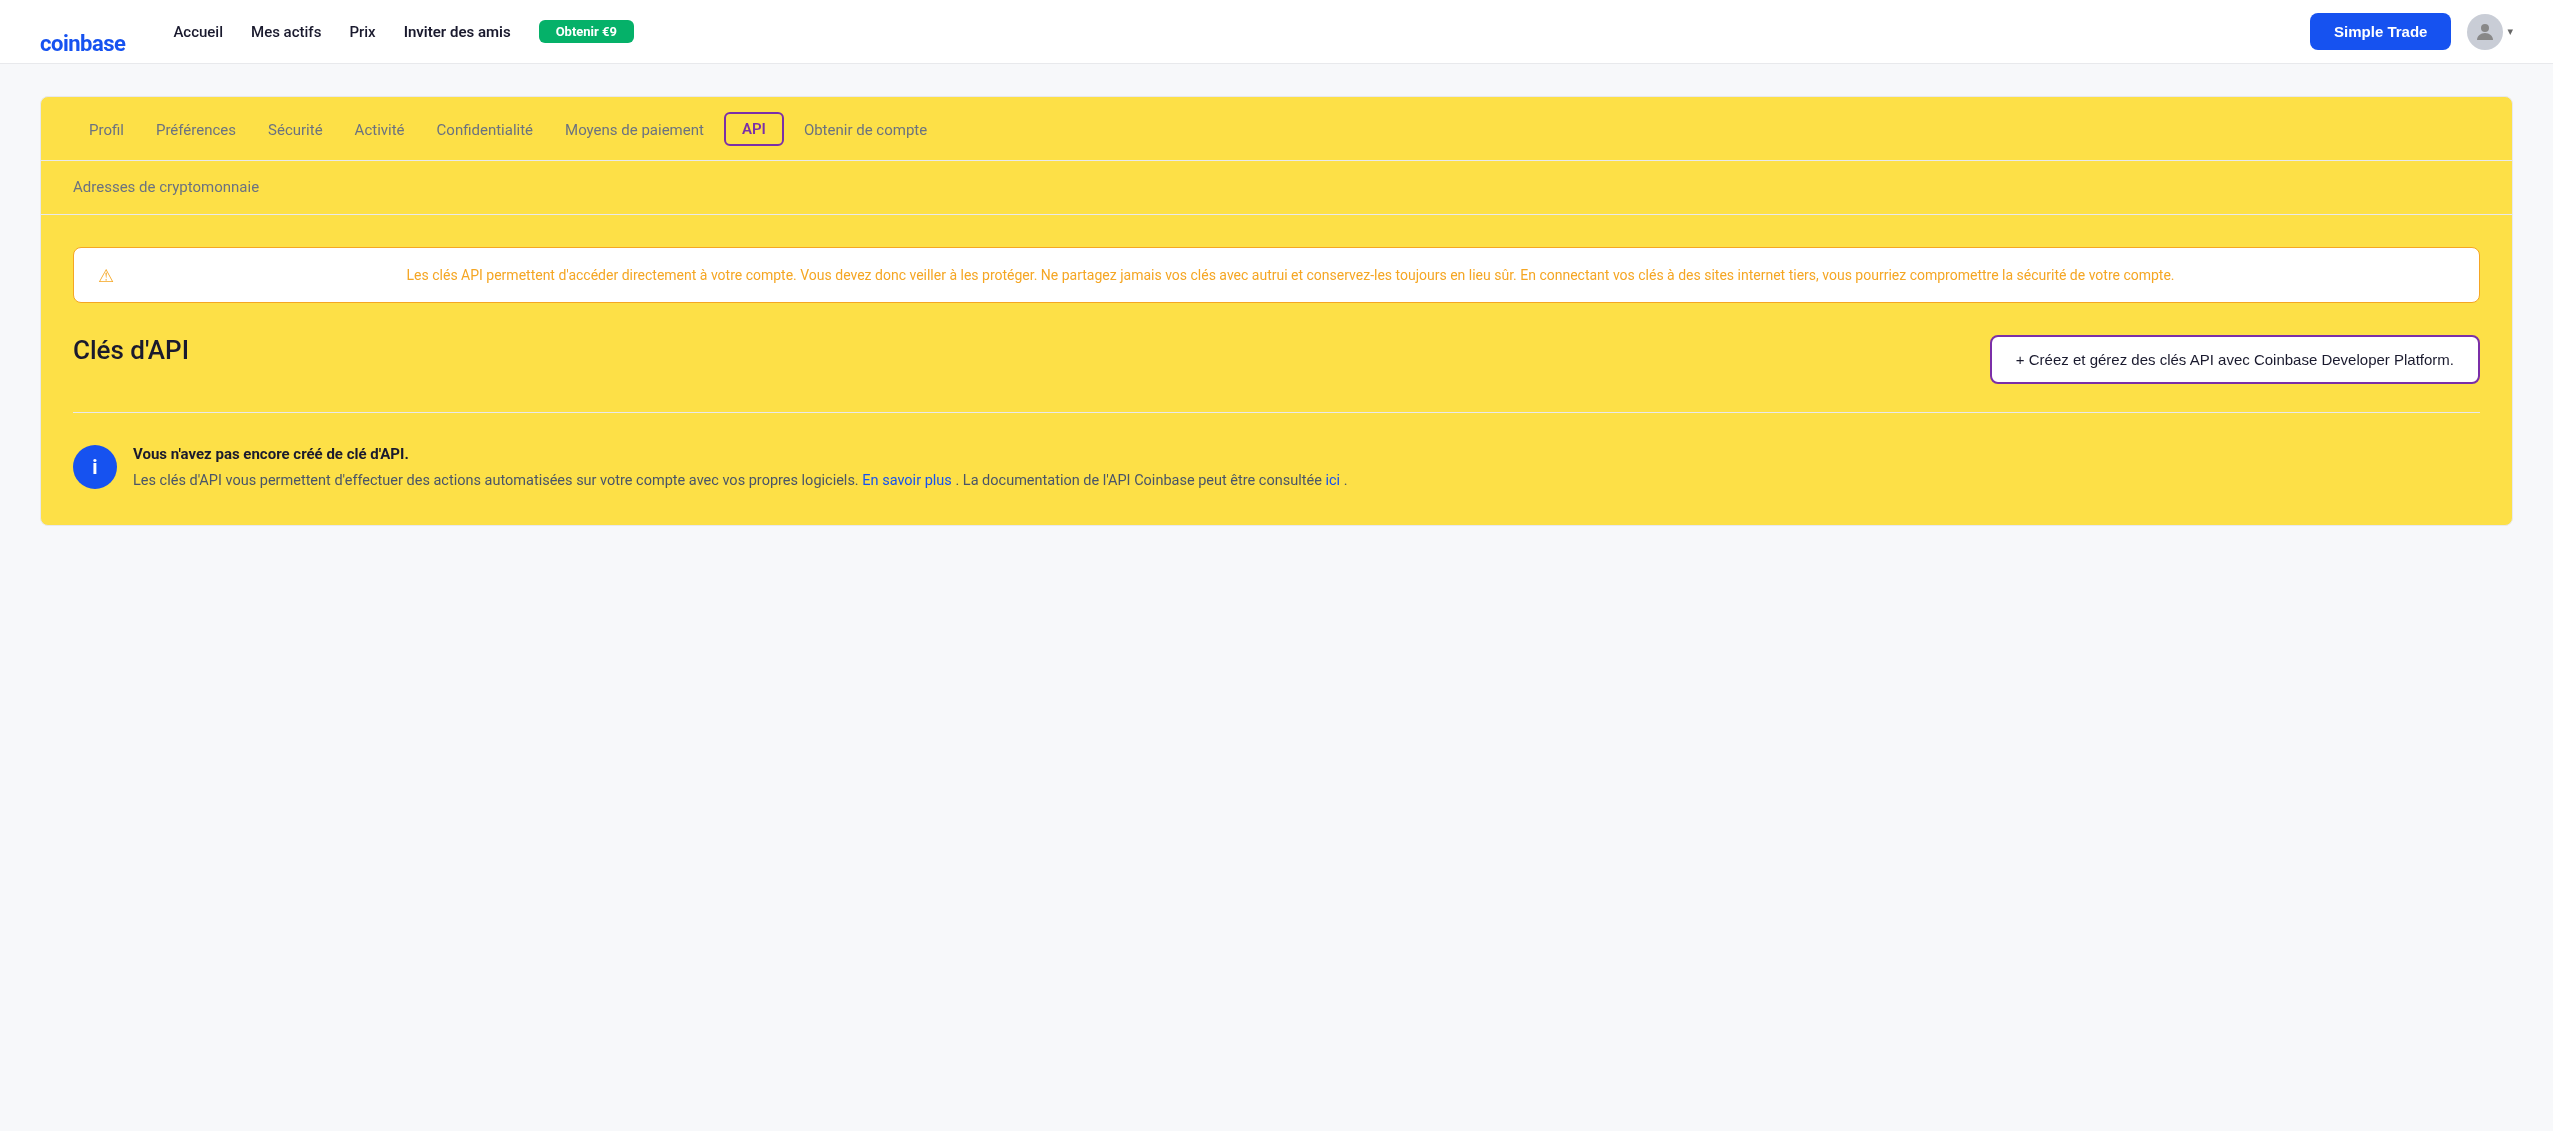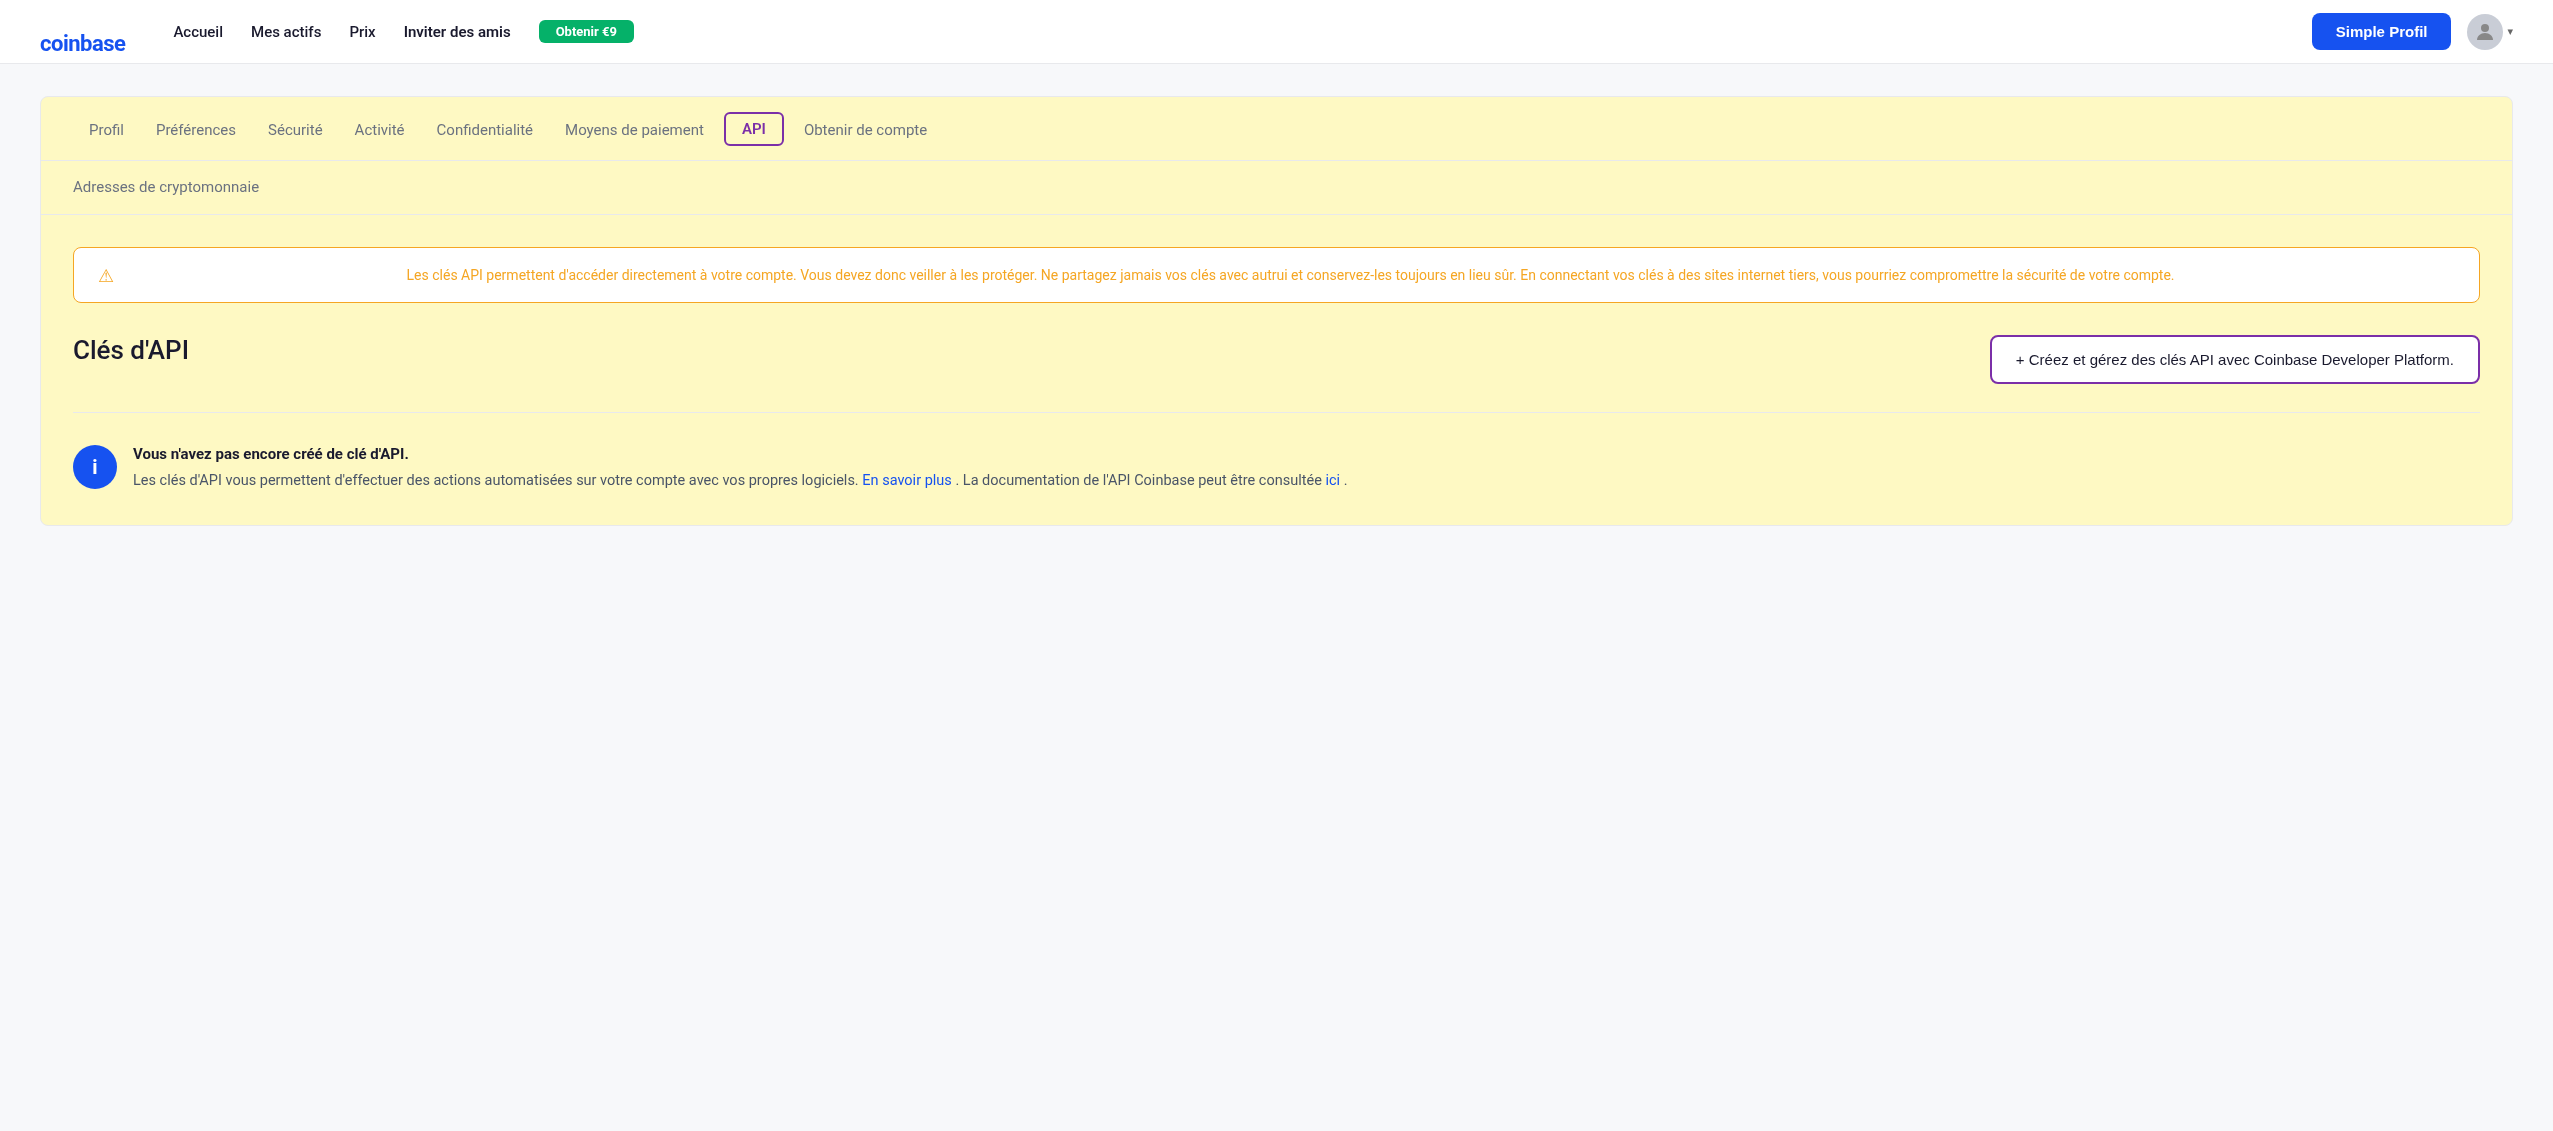--- a/index.html
+++ b/index.html
@@ -94,21 +94,21 @@
       color: #666;
     }
 
     
     .main-content {
       padding: 32px 40px;
     }
 
     
     .card {
-      background: #fef9c3;
+      background: #fde047;
       border: 1px solid #e8e9ec;
       border-radius: 8px;
       padding: 0;
       overflow: visible;
     }
 
     
     .tabs-row {
       display: flex;
       align-items: center;
@@ -251,21 +251,21 @@
 <header class="header">
   <div class="logo">coinbase</div>
   <nav class="nav-links">
     <a class="nav-link">Accueil</a>
     <a class="nav-link">Mes actifs</a>
     <a class="nav-link">Prix</a>
     <a class="nav-link invite-link">Inviter des amis</a>
     <span class="obtain-badge">Obtenir €9</span>
   </nav>
   <div class="header-right">
-    <button class="simple-trade-btn">Simple Profil</button>
+    <button class="simple-trade-btn">Simple Trade</button>
     <div class="avatar-container">
       <div class="avatar-circle">
         <svg viewBox="0 0 24 24" fill="#888" xmlns="http://www.w3.org/2000/svg">
           <circle cx="12" cy="8" r="4"></circle>
           <path d="M4 20c0-4 3.6-7 8-7s8 3 8 7"></path>
         </svg>
       </div>
       <span class="chevron-down">▾</span>
     </div>
   </div>

